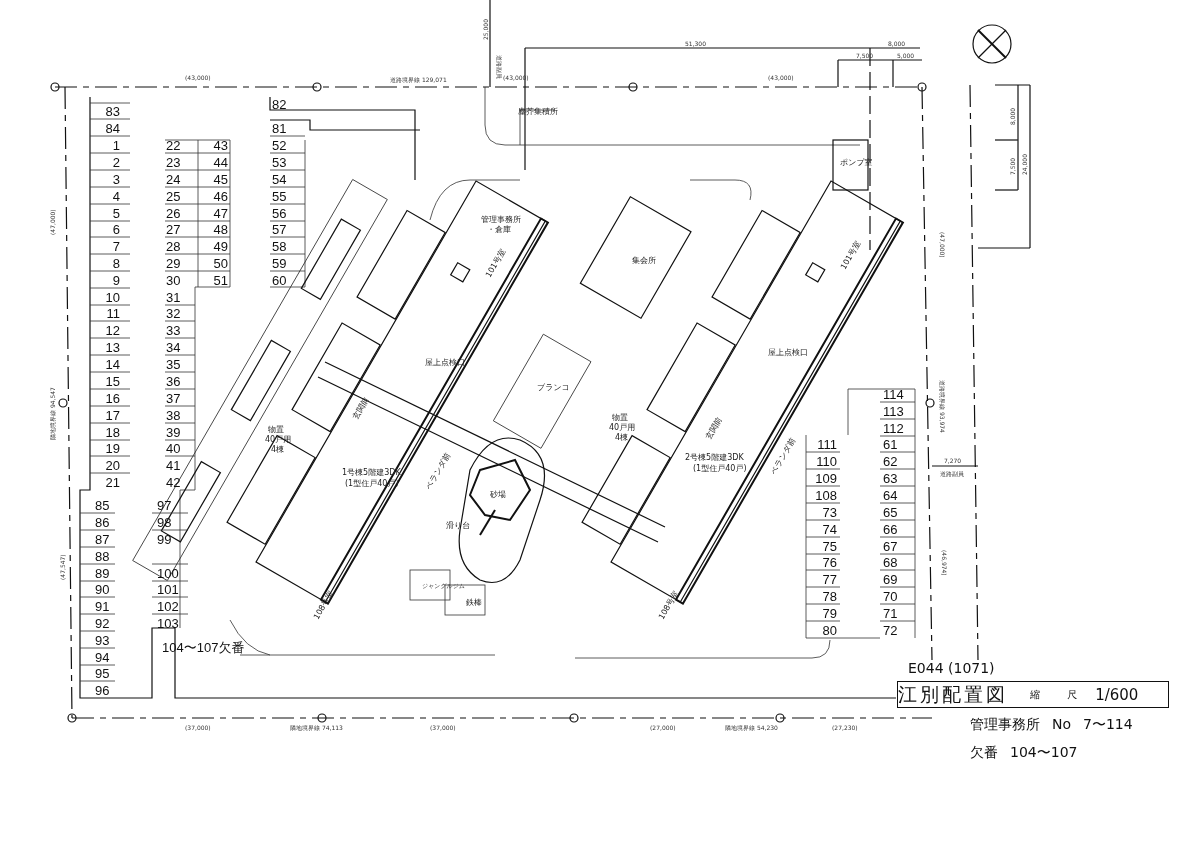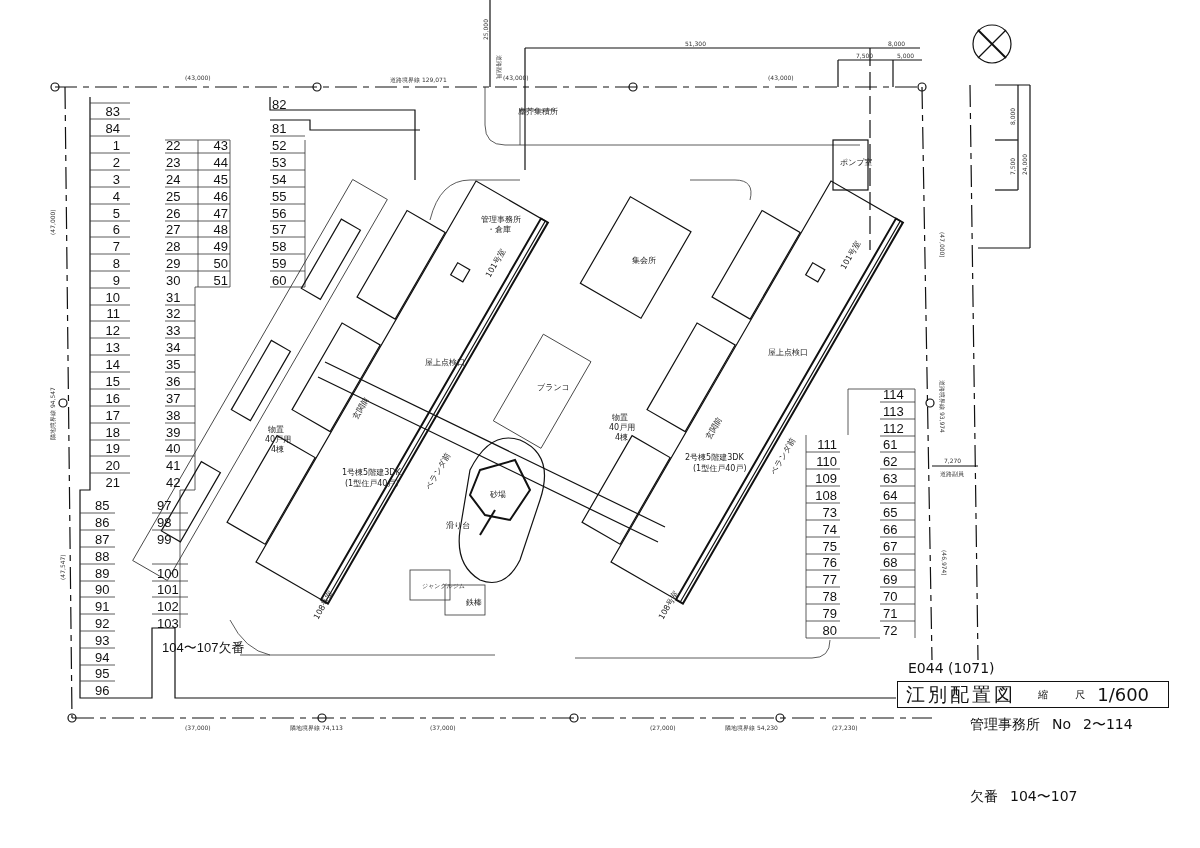--- a/index.html
+++ b/index.html
@@ -5,24 +5,24 @@
   html,body{margin:0;padding:0;background:#fff;}
   body{width:1200px;height:848px;position:relative;overflow:hidden;font-family:"DejaVu Sans",sans-serif;color:#111;}
   svg{position:absolute;left:0;top:0;}
   .lot{font-family:"Liberation Sans",sans-serif;font-size:13px;fill:#111;}
   .tiny{font-family:"DejaVu Sans",sans-serif;font-size:6px;fill:#333;}
   .small{font-family:"DejaVu Sans",sans-serif;font-size:8px;fill:#222;}
   .ln{stroke:#111;stroke-width:1.2;fill:none;}
   .lnb{stroke:#111;stroke-width:2;fill:none;}
   .thin{stroke:#333;stroke-width:0.8;fill:none;}
   .dash{stroke:#111;stroke-width:1.2;fill:none;stroke-dasharray:22 6 6 6;}
-  .title-box{position:absolute;left:897px;top:681px;width:272px;height:27px;border:1.5px solid #111;box-sizing:border-box;display:flex;align-items:center;padding-left:8px;font-family:"DejaVu Sans",sans-serif;}
+  .title-box{position:absolute;left:897px;top:681px;width:272px;height:27px;border:1.5px solid #111;box-sizing:border-box;display:flex;align-items:center;font-family:"DejaVu Sans",sans-serif;}
   .title-main{font-size:19px;letter-spacing:3px;}
   .title-scale-label{font-size:10px;margin-left:22px;letter-spacing:12px;}
-  .title-scale{font-size:18px;}
+  .title-scale{font-size:15px;margin-left:6px;}
   .code{position:absolute;left:908px;top:660px;font-family:"DejaVu Sans",sans-serif;font-size:14px;}
   .meta{position:absolute;left:970px;font-family:"DejaVu Sans",sans-serif;font-size:14px;}
   .meta span{margin-right:12px;}
 </style>
 </head>
 <body>
 
 <svg width="1200" height="848" viewBox="0 0 1200 848">
 
   <g>
@@ -430,17 +430,17 @@
 
 <div class="code">E044 (1071)</div>
 
 <div class="title-box">
   <span class="title-main">江別配置図</span>
   <span class="title-scale-label">縮 尺</span>
   <span class="title-scale">1/600</span>
 </div>
 
 <div class="meta" style="top:716px;">
-  <span>管理事務所</span><span>No</span><span>2〜114</span>
+  <span>管理事務所</span><span>No</span><span>7〜114</span>
 </div>
-<div class="meta" style="top:788px;text-align:right;">
+<div class="meta" style="top:744px;text-align:right;">
   <span>欠番</span><span>104〜107</span>
 </div>
 
 </body></html>

